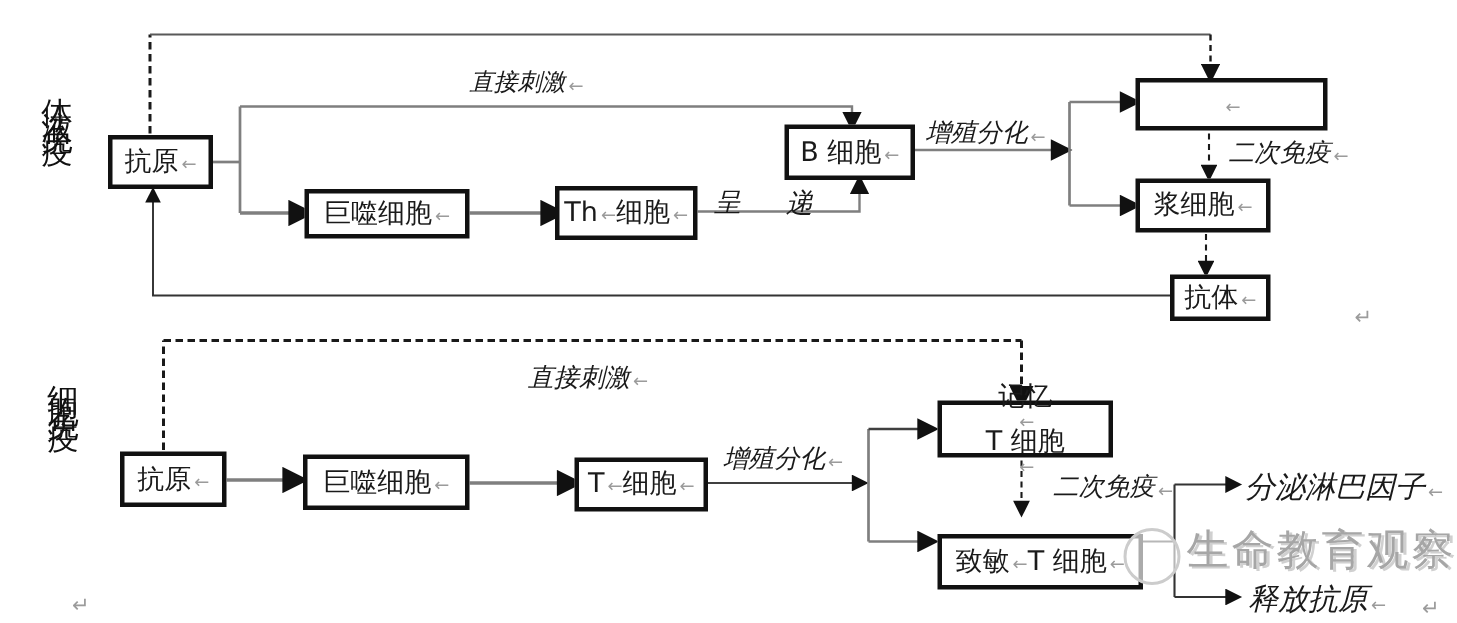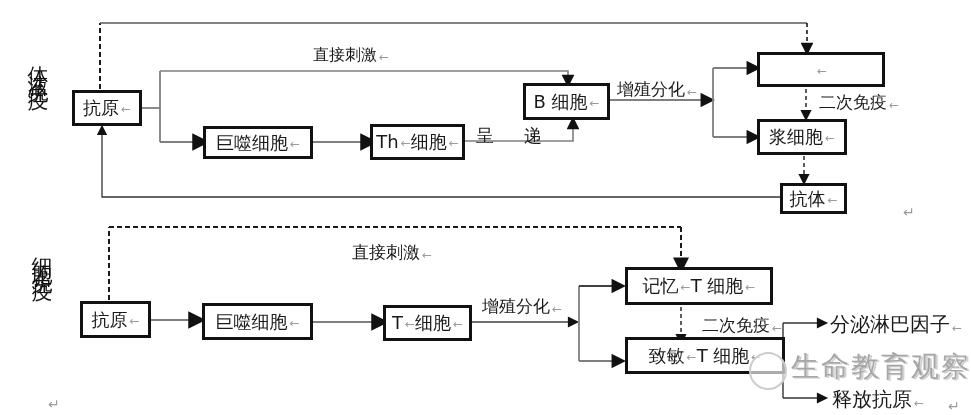--- a/index.html
+++ b/index.html
@@ -8,21 +8,21 @@
     font-family:"DejaVu Sans","Liberation Sans",sans-serif;color:#1a1a1a;
   }
   #wires{position:absolute;left:0;top:0;z-index:1;}
   .box{
     position:absolute;z-index:2;box-sizing:border-box;background:#fff;
     border:3px solid #111;display:flex;align-items:center;justify-content:center;
     font-size:18px;line-height:1;white-space:nowrap;
   }
   .mk{color:#9b9b9b;font-size:12px;margin-left:2px;transform:translateY(1px);display:inline-block;}
   .pmk{position:absolute;z-index:2;color:#9b9b9b;font-size:14px;line-height:1;}
-  .flabel{position:absolute;z-index:2;white-space:nowrap;line-height:1;font-size:17px;}
+  .flabel{position:absolute;z-index:2;white-space:nowrap;line-height:1;font-size:17px;font-style:italic;}
   .sec-label{
     position:absolute;z-index:2;writing-mode:vertical-rl;text-orientation:upright;
     font-size:21px;letter-spacing:8px;line-height:1;color:#111;
   }
   .watermark-circle{
     position:absolute;z-index:3;width:38px;height:38px;border-radius:50%;
     border:2px solid #cccccc;background:rgba(255,255,255,0.65);box-sizing:border-box;
   }
   .watermark-text{
     position:absolute;z-index:3;font-size:28px;letter-spacing:2px;white-space:nowrap;
@@ -121,27 +121,27 @@
   <div class="box" style="left:202px;top:303px;width:111px;height:37px;">
     <span>巨噬细胞</span>
       <span class="mk">←</span>
   </div>
   <div class="box" style="left:383px;top:305px;width:89px;height:36px;">
     <span>T</span>
       <span class="mk">←</span>
       <span>细胞</span>
       <span class="mk">←</span>
   </div>
-  <div class="box" style="left:625px;top:267px;width:148px;height:38px;">
+  <div class="box" style="left:625px;top:267px;width:117px;height:38px;flex-direction:column;">
     <span>记忆</span>
       <span class="mk">←</span>
       <span>T 细胞</span>
       <span class="mk">←</span>
   </div>
-  <div class="box" style="left:625px;top:337px;width:160px;height:37px;justify-content:center;">
+  <div class="box" style="left:625px;top:356px;width:137px;height:37px;justify-content:center;">
     <span>致敏</span>
       <span class="mk">←</span>
       <span>T 细胞</span>
       <span class="mk">←</span>
   </div>
 
   <div class="flabel" style="left:313px;top:47px;font-size:16px;">
     <span>直接刺激</span><span class="mk">←</span>
   </div>
   <div class="flabel" style="left:476px;top:127px;font-size:18px;letter-spacing:6px;">

